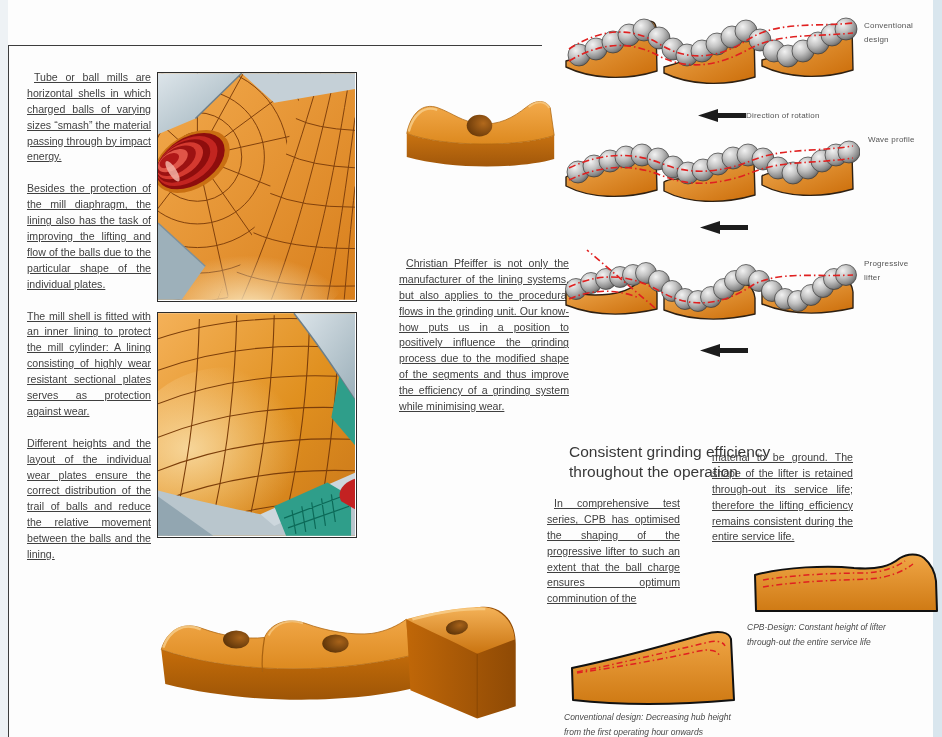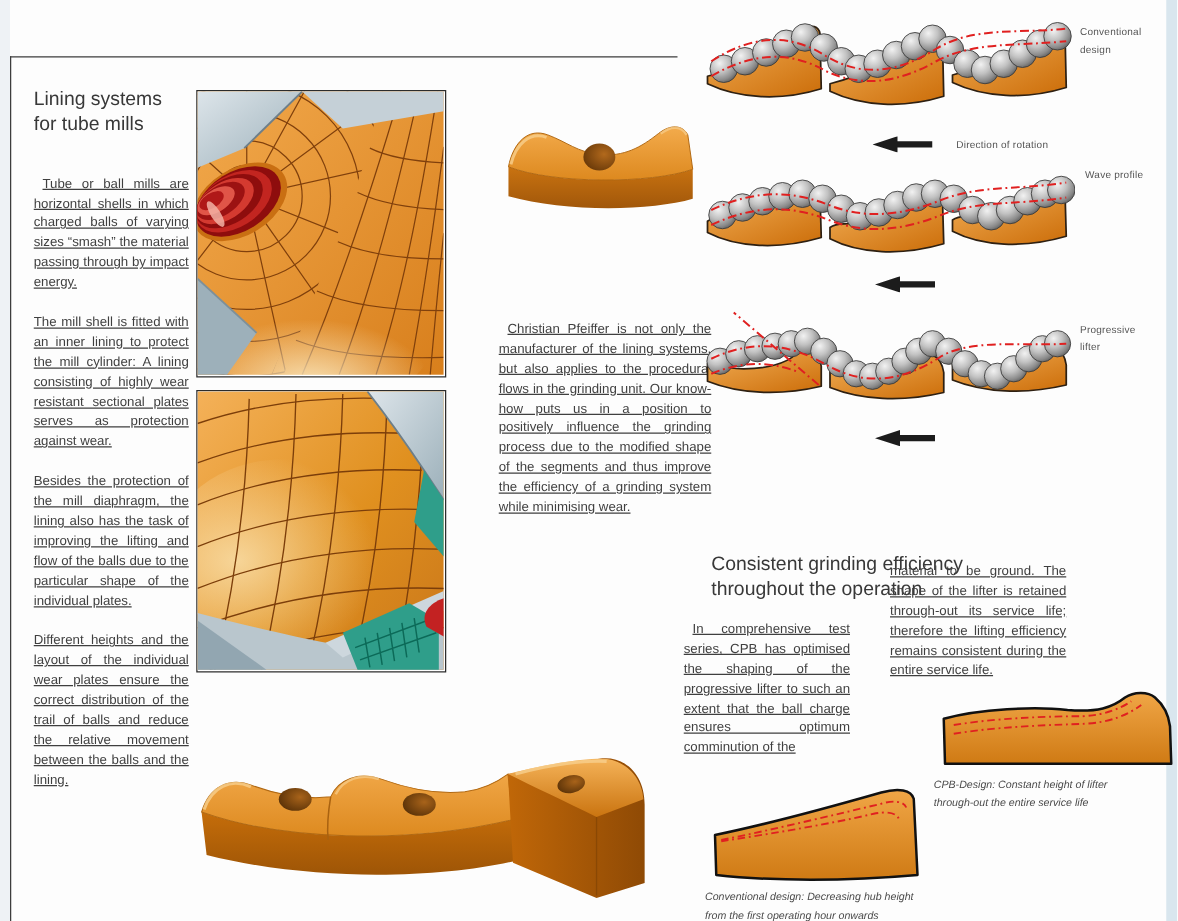--- a/index.html
+++ b/index.html
@@ -26,21 +26,21 @@
   .img2{left:157px;top:312px;width:200px;height:226px;}
   .seg-illus{left:393px;top:72px;width:172px;height:118px;}
   .mid-h{left:399px;top:190px;width:172px;}
   .mid-p{left:399px;top:256px;width:170px;}
   .diag1{left:563px;top:4px;width:297px;height:103px;}
   .diag2{left:563px;top:127px;width:297px;height:97px;}
   .diag3{left:563px;top:248px;width:297px;height:97px;}
   .lbl-conv{left:864px;top:19px;width:74px;}
   .lbl-wave{left:868px;top:133px;width:74px;}
   .lbl-prog{left:864px;top:257px;width:74px;}
-  .rot-row{left:698px;top:109px;display:flex;align-items:center;gap:19px;}
+  .rot-row{left:698px;top:109px;display:flex;align-items:center;gap:0;}
   .rot-row .small-lbl{white-space:nowrap;}
   .arrow2{left:700px;top:221px;}
   .arrow3{left:700px;top:344px;}
   .lift-lbl{left:569px;top:338px;width:170px;}
   .sec-h{left:569px;top:398px;width:320px;margin-top:44px;}
   .sec-c1{left:547px;top:450px;width:133px;margin-top:46px;}
   .sec-c2{left:712px;top:450px;width:141px;}
   .cpb-prof{left:750px;top:551px;width:190px;height:64px;}
   .cpb-cap{left:747px;top:620px;width:200px;}
   .conv-prof{left:567px;top:622px;width:186px;height:84px;}
@@ -52,26 +52,24 @@
 <body>
 
 <div id="canvas">
 
   <div class="abs strip-left"></div>
   <div class="abs strip-right"></div>
   <div class="abs frame-top"></div>
   <div class="abs frame-left"></div>
 
   <div class="abs col-left">
-    <div class="h1">Lining systems
-for tube mills</div>
     <div class="body-txt">
       <p class="indent">Tube or ball mills are horizontal shells in which charged balls of varying sizes “smash” the material passing through by impact energy.</p>
+      <p>Besides the protection of the mill diaphragm, the lining also has the task of improving the lifting and flow of the balls due to the particular shape of the individual plates.</p>
       <p>The mill shell is fitted with an inner lining to protect the mill cylinder: A lining consisting of highly wear resistant sectional plates serves as protection against wear.</p>
-      <p>Besides the protection of the mill diaphragm, the lining also has the task of improving the lifting and flow of the balls due to the particular shape of the individual plates.</p>
       <p>Different heights and the layout of the individual wear plates ensure the correct distribution of the trail of balls and reduce the relative movement between the balls and the lining.</p>
     </div>
   </div>
 
   <div class="abs img1 illus-frame">
     <svg width="197" height="227" viewBox="0 0 200 230">
       <defs>
         <linearGradient id="m1o" x1="0" y1="0" x2="1" y2="1">
           <stop offset="0" stop-color="#f2a94c"></stop>
             <stop offset="1" stop-color="#d87f1c"></stop>

